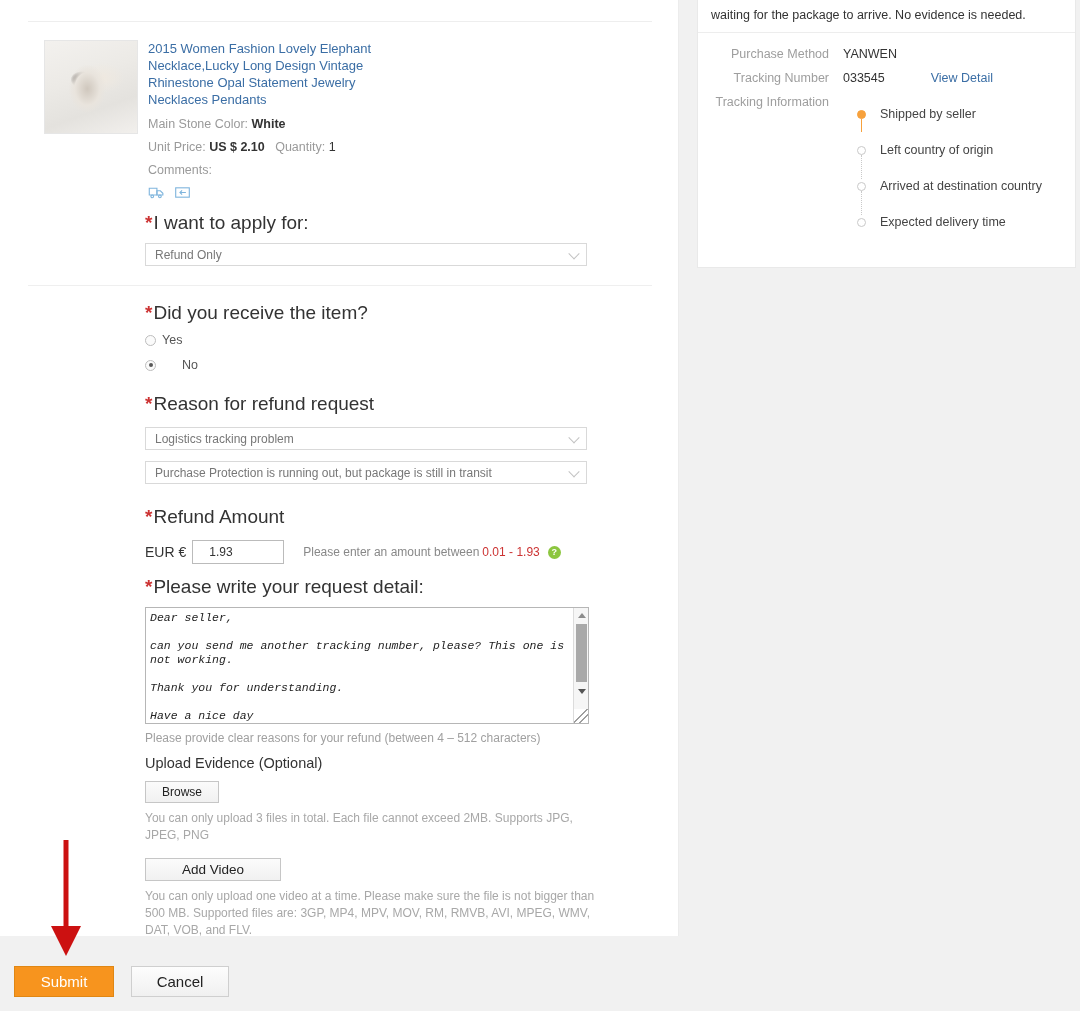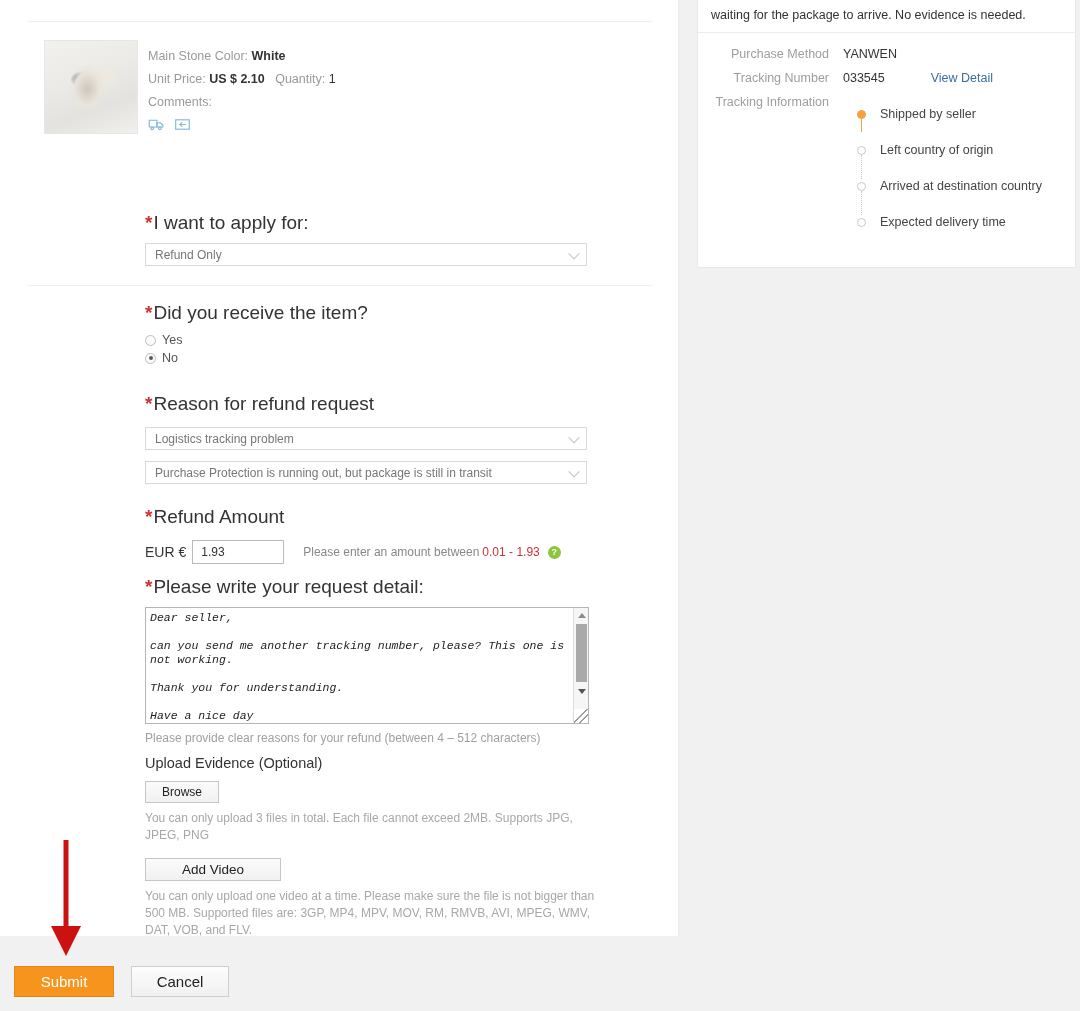--- a/index.html
+++ b/index.html
@@ -120,21 +120,21 @@
     background: #595959;
   }
   .radio-label { font-size: 12.5px; color: #555; cursor: pointer; }
 
   .amount-row { display: flex; align-items: center; margin-top: 2px; }
   .cur { font-size: 14px; color: #333; margin-right: 6px; }
   .amount-input {
     width: 92px; height: 24px;
     border: 1px solid #bbb;
     font-size: 12px; color: #333;
-    padding: 0 8px;
+    padding: 0 16px;
     font-family: "Liberation Sans", sans-serif;
     outline: none;
   }
   .hint { margin-left: 19px; font-size: 12px; color: #888; display: flex; align-items: center; }
   .hint .range { color: #cc3333; margin: 0 4px 0 3px; }
   .qmark {
     display: inline-flex; align-items: center; justify-content: center;
     width: 13px; height: 13px; border-radius: 50%;
     background: #8cc63f; color: #fff;
     font-size: 9px; font-weight: bold;
@@ -283,20 +283,21 @@
 <div id="page">
 
   <div class="main-card">
 
     <div class="top-cut-row"></div>
     <div class="hr-top"></div>
 
     <div class="product">
       <div class="product-thumb"></div>
       <div class="product-info">
+        <div class="product-title">2015 Women Fashion Lovely Elephant Necklace,Lucky Long Design Vintage Rhinestone Opal Statement Jewelry Necklaces Pendants</div>
         <div class="prop-line">
           <span>Main Stone Color:</span>
           <span class="strong">White</span>
         </div>
         <div class="prop-line">
           <span>Unit Price:</span>
           <span class="strong">US $ 2.10</span>
           &nbsp;
           <span>Quantity:</span>
           <span style="color:#333">1</span>
@@ -329,21 +330,21 @@
     <div class="hr-sec" style="top:285px;"></div>
 
     <div class="section" style="top:302px;">
       <div class="label">
         <span class="req">*</span><span>Did you receive the item?</span>
       </div>
       <div class="radio-row" style="margin-top:6px;">
         <span class="radio"></span>
         <span class="radio-label">Yes</span>
       </div>
-      <div class="radio-row" style="margin-top:4px;">
+      <div class="radio-row" style="margin-top:11px;gap:20px;">
         <span class="radio checked"></span>
         <span class="radio-label">No</span>
       </div>
     </div>
 
     <div class="section" style="top:393px;">
       <div class="label">
         <span class="req">*</span><span>Reason for refund request</span>
       </div>
       <div class="select-box" style="margin-top:12px;">

